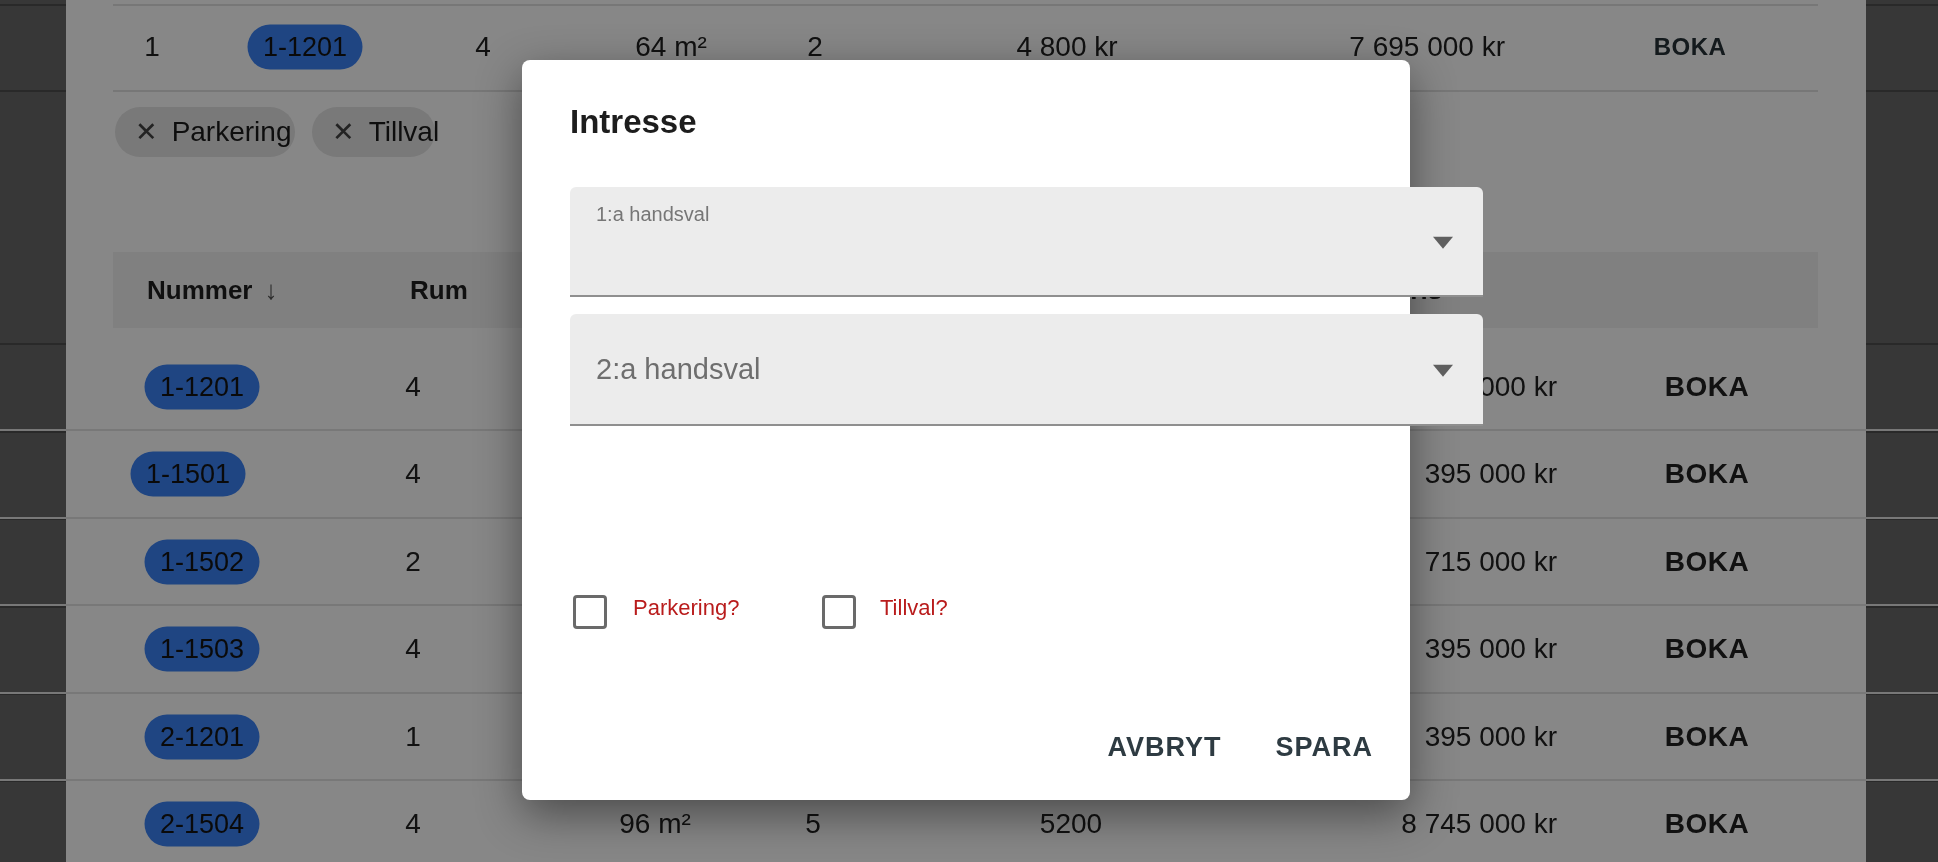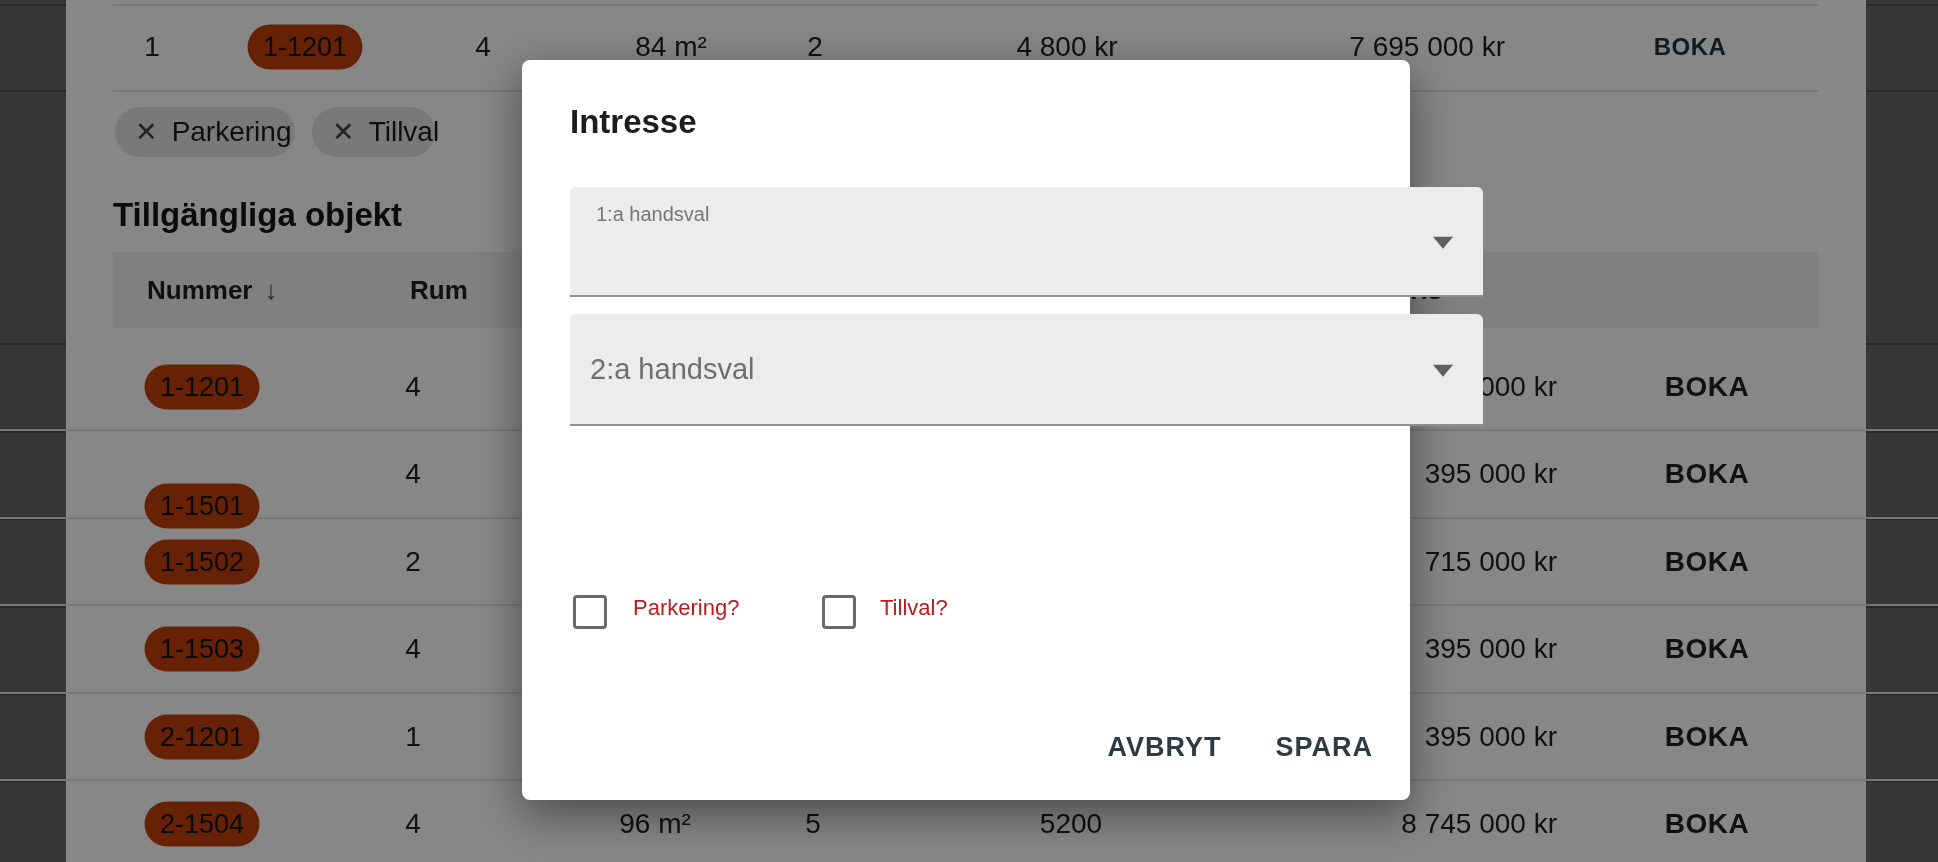--- a/index.html
+++ b/index.html
@@ -16,21 +16,21 @@
   .strip-line{position:absolute;left:0;width:100%;height:2px;background:rgba(0,0,0,0.25);}
 
   .divider{position:absolute;left:113px;width:1705px;height:2px;background:#e0e0e0;}
 
   
   .toprow-cell{position:absolute;top:47px;transform:translate(-50%,-50%);font-size:28px;color:#212121;white-space:nowrap;}
   .toprow-pris{position:absolute;top:47px;right:433px;transform:translateY(-50%);font-size:28px;color:#212121;white-space:nowrap;}
 
   .badge{
     display:inline-flex;align-items:center;justify-content:center;
-    min-width:115px;height:45px;border-radius:23px;background:#c2410c;
+    min-width:115px;height:45px;border-radius:23px;background:#3b82f6;
     font-size:27px;color:#141414;padding:0 14px;box-sizing:border-box;
   }
 
   .boka-btn{
     font-size:24px;font-weight:bold;letter-spacing:0.5px;color:#263238;
     background:none;border:none;padding:6px 10px;cursor:pointer;
     font-family:"Liberation Sans",sans-serif;
   }
 
   
@@ -68,21 +68,21 @@
 
   .field{
     position:absolute;left:48px;width:913px;background:#ececec;
     border-radius:6px 6px 0 0;border-bottom:2px solid #8f8f8f;box-sizing:border-box;cursor:pointer;
   }
   .field.f1{top:127px;height:110px;}
   .field.f2{top:254px;height:112px;}
   .field.f3{top:381px;height:113px;}
   .field .small-label{position:absolute;left:26px;top:16px;font-size:20px;color:#767676;}
   .field .value{position:absolute;left:26px;top:50px;font-size:29px;color:#333333;white-space:nowrap;}
-  .field .big-label{position:absolute;left:20px;top:50%;transform:translateY(-50%);font-size:29px;color:#6e6e6e;white-space:nowrap;}
+  .field .big-label{position:absolute;left:26px;top:50%;transform:translateY(-50%);font-size:29px;color:#6e6e6e;white-space:nowrap;}
   .field .arrow{
     position:absolute;right:30px;top:50%;transform:translateY(-35%);
     width:0;height:0;border-left:10px solid transparent;border-right:10px solid transparent;
     border-top:12px solid #5f5f5f;
   }
 
   .cb{
     position:absolute;width:34px;height:34px;border:3px solid #6a6a6a;border-radius:4px;
     box-sizing:border-box;background:#fff;cursor:pointer;
   }
@@ -127,55 +127,54 @@
 
     <div class="divider" style="top:4px"></div>
     <div class="divider" style="top:90px"></div>
 
     <div>
       <div class="toprow-cell" style="left:152px">1</div>
       <div class="toprow-cell" style="left:305px">
         <span class="badge">1-1201</span>
       </div>
       <div class="toprow-cell" style="left:483px">4</div>
-      <div class="toprow-cell" style="left:671px">84 m²</div>
+      <div class="toprow-cell" style="left:671px">64 m²</div>
       <div class="toprow-cell" style="left:815px">2</div>
       <div class="toprow-cell" style="left:1067px">4 800 kr</div>
       <div class="toprow-pris">7 695 000 kr</div>
       <button class="boka-btn toprow-cell" style="left:1690px">BOKA</button>
     </div>
 
     <div class="chip" style="left:115px;width:180px">
       <span class="x">✕</span>
       <span class="lbl">Parkering</span>
     </div>
     <div class="chip" style="left:312px;width:123px">
       <span class="x">✕</span>
       <span class="lbl">Tillval</span>
     </div>
 
-    <div class="section-title">Tillgängliga objekt</div>
 
     <div class="thead">
       <div class="th" style="left:34px">
         <span>Nummer</span><span class="sort">↓</span>
       </div>
       <div class="th" style="left:297px">Rum</div>
       <div class="th" style="left:1280px">Pris</div>
     </div>
 
     <div id="table-rows">
         <div class="trow" style="top: 344px;">
           <div class="cell badge-cell" style="left: 202px;"><span class="badge">1-1201</span></div>
           <div class="cell rum" style="left: 413px;">4</div>
           <div class="cell pris">695 000 kr</div>
           <button class="cell boka boka-btn" style="left: 1707px;">BOKA</button>
         </div>
         <div class="trow" style="top: 431.5px;">
-          <div class="cell badge-cell" style="left: 202px; margin-top: 32px;"><span class="badge">1-1501</span></div>
+          <div class="cell badge-cell" style="left: 188px;"><span class="badge">1-1501</span></div>
           <div class="cell rum" style="left: 413px;">4</div>
           <div class="cell pris">395 000 kr</div>
           <button class="cell boka boka-btn" style="left: 1707px;">BOKA</button>
         </div>
         <div class="trow" style="top: 519px;">
           <div class="cell badge-cell" style="left: 202px;"><span class="badge">1-1502</span></div>
           <div class="cell rum" style="left: 413px;">2</div>
           <div class="cell pris">715 000 kr</div>
           <button class="cell boka boka-btn" style="left: 1707px;">BOKA</button>
         </div>

